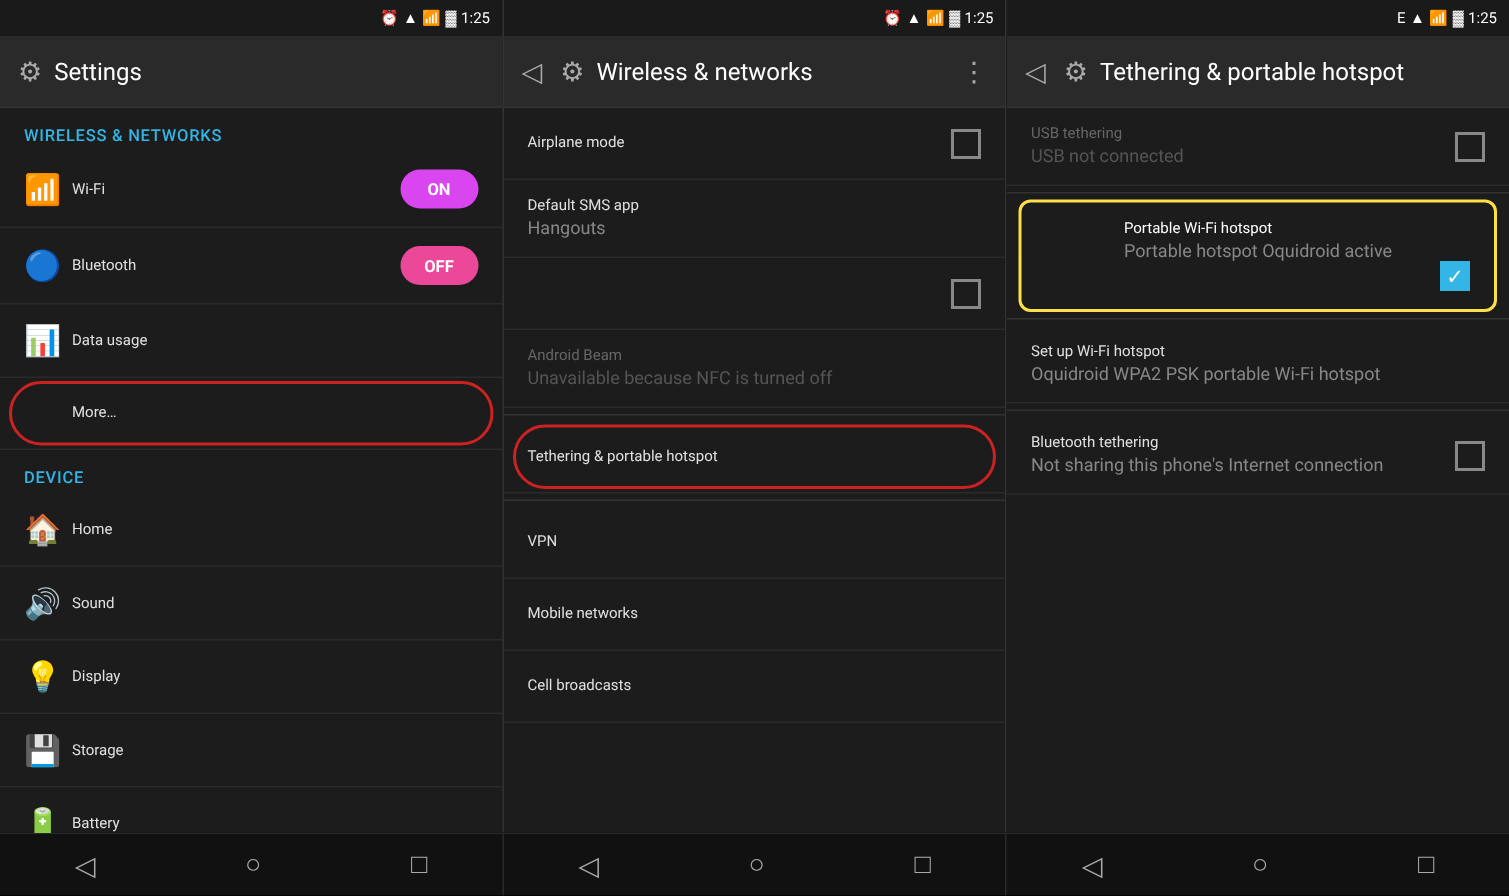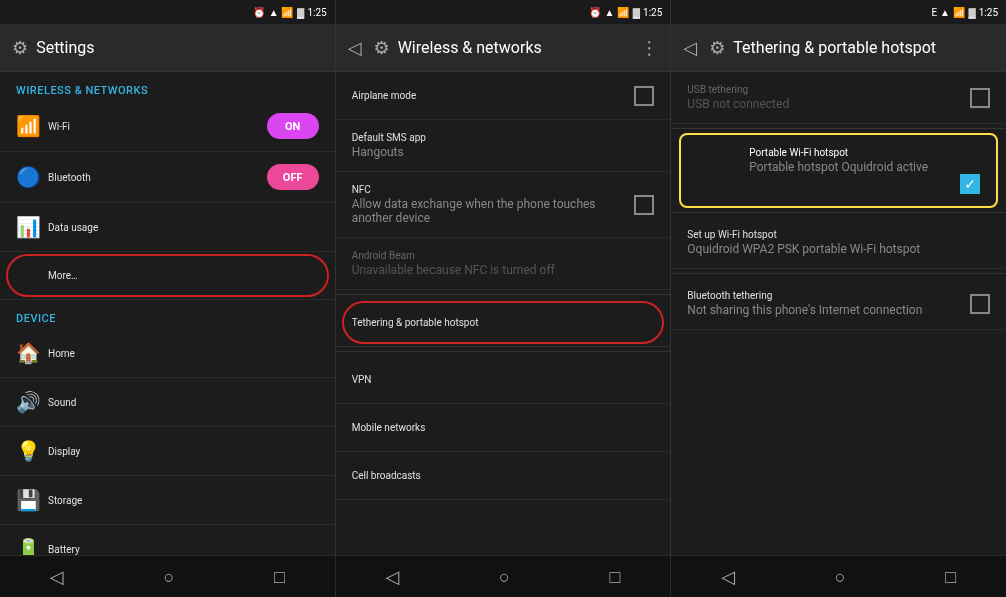--- a/index.html
+++ b/index.html
@@ -343,24 +343,20 @@
       </div>
 
       <div class="menu-item">
         <div class="item-text">
           <div class="item-title">Default SMS app</div>
           <div class="item-subtitle">Hangouts</div>
         </div>
       </div>
 
       <div class="menu-item">
-        <div class="item-text">
-          <div class="item-title">NFC</div>
-          <div class="item-subtitle">Allow data exchange when the phone touches another device</div>
-        </div>
         <div class="item-control">
           <div class="checkbox"></div>
         </div>
       </div>
 
       <div class="menu-item dimmed">
         <div class="item-text">
           <div class="item-title">Android Beam</div>
           <div class="item-subtitle">Unavailable because NFC is turned off</div>
         </div>

